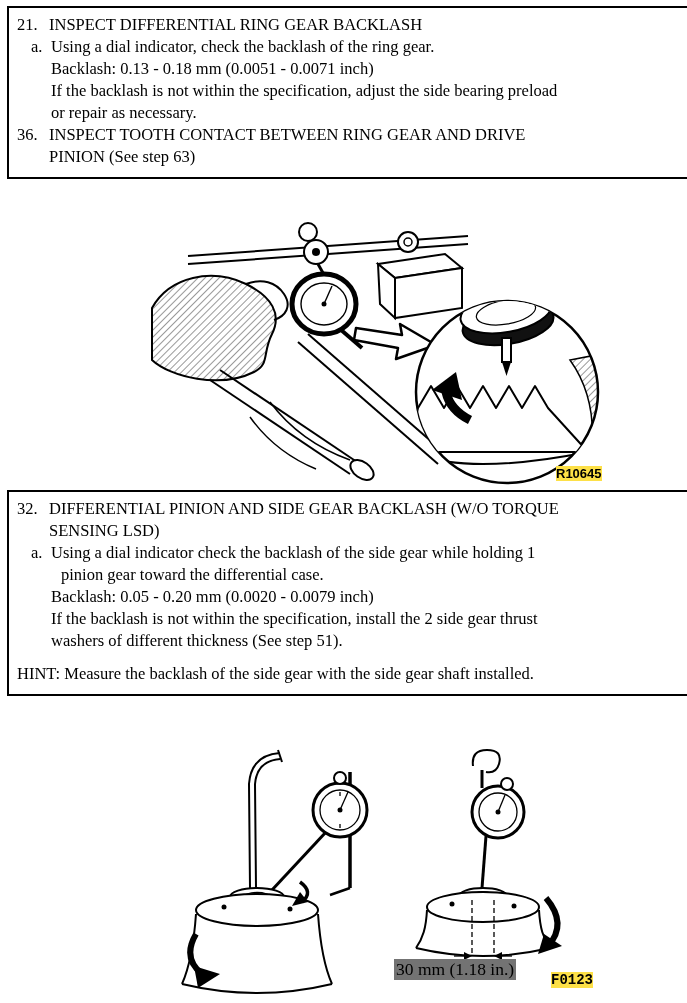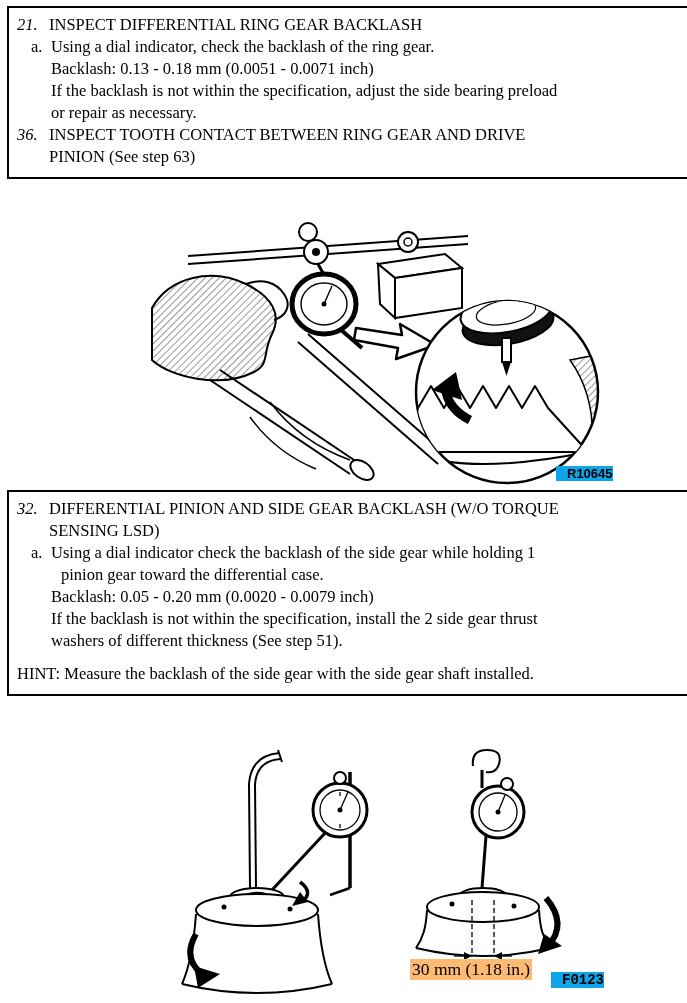--- a/index.html
+++ b/index.html
@@ -17,48 +17,47 @@
     width: 672px;
     border: 2px solid #000;
     background: #fff;
     padding: 6px 8px 9px 8px;
     font-size: 16.5px;
     line-height: 22px;
   }
   #box1 { top: 6px; }
   #box2 { top: 490px; }
   .step { display: flex; }
-  .num { flex: 0 0 32px; font-style: italic; }
+  .num { flex: 0 0 32px; }
   .stepbody { flex: 1; }
   .substep { display: flex; margin-left: 14px; }
   .subnum { flex: 0 0 20px; }
   .subbody { flex: 1; }
   .cont-indent { margin-left: 10px; }
   .hint { margin-top: 11px; }
 
   .fig { position: absolute; }
   #fig1 { left: 110px; top: 196px; width: 545px; height: 285px; }
   #fig2 { left: 140px; top: 726px; width: 420px; height: 266px; }
   .fig svg { display: block; width: 100%; height: 100%; }
   .figref {
     position: absolute;
     font-family: "Liberation Sans", sans-serif;
     font-weight: bold;
     font-size: 13px;
-    background: #0ea5e9;
-    padding-left: 11px;
+    background: #fde047;
   }
   #fig1 .figref { left: 406px; top: 254px; }
   #fig2 .figref { left: 371px; top: 230px; font-size: 14px; font-family: Liberation Mono, monospace; }
   .dim-label {
     position: absolute;
-    left: 230px; top: 217px;
+    left: 214px; top: 217px;
     font-size: 17.5px;
     font-family: "Liberation Serif", serif;
-    background: #fdba74;
+    background: #737373;
     padding: 0 2px;
   }
 </style>
 </head>
 <body>
 
 <section class="textbox" id="box1">
   <div class="step">
     <span class="num">21.</span>
     <div class="stepbody">INSPECT DIFFERENTIAL RING GEAR BACKLASH</div>

